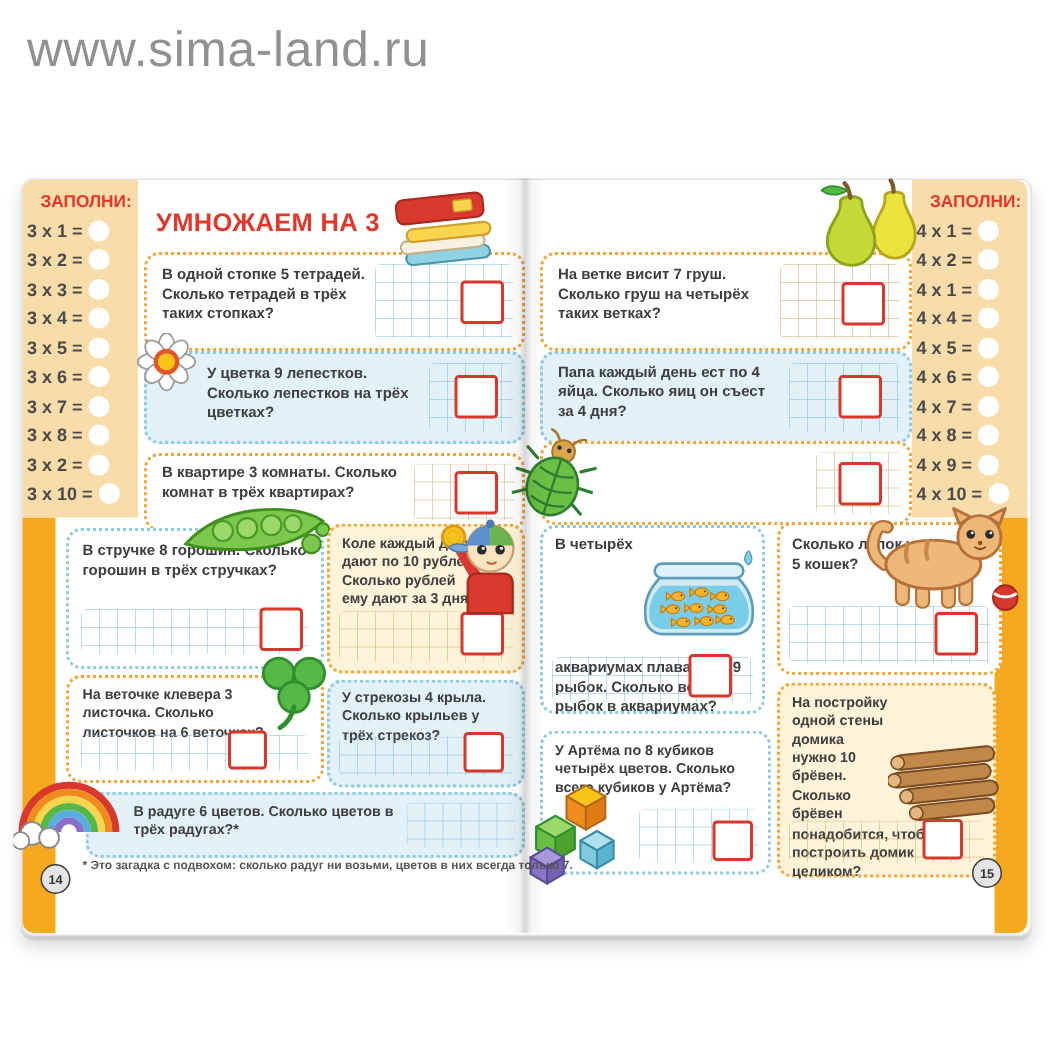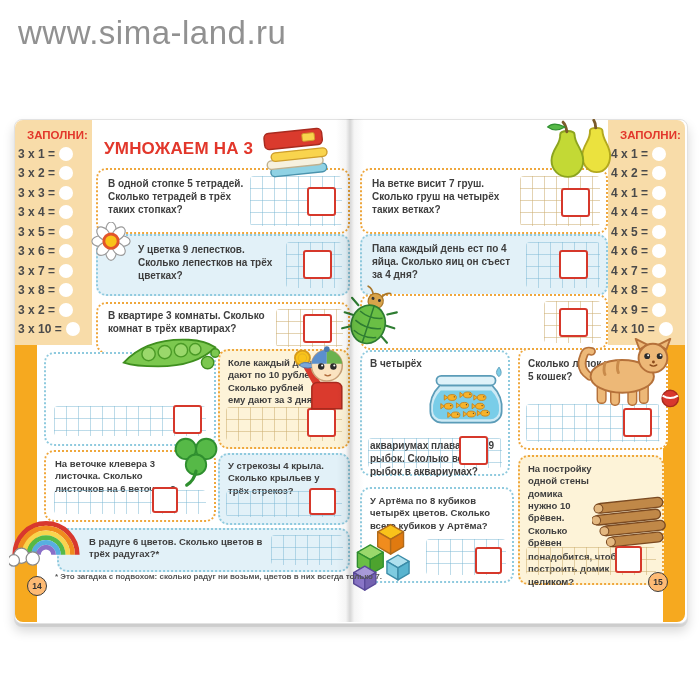--- a/index.html
+++ b/index.html
@@ -75,21 +75,21 @@
   #t-dragonfly{left:218px;top:453px;width:128px;height:68px;}
   #t-dragonfly .t{left:8px;top:5px;width:114px;font-size:9.5px;}
   #t-dragonfly .grid{left:6px;right:6px;bottom:6px;height:26px;}
   #t-dragonfly .ans{right:12px;bottom:8px;width:23px;height:23px;}
   #t-rainbow{left:57px;top:528px;width:289px;height:40px;}
   #t-rainbow .t{left:30px;top:6px;width:174px;font-size:9.5px;}
   #t-rainbow .grid{left:212px;top:5px;right:5px;bottom:5px;}
   .rainbow-pos{left:-50px;top:-34px;}
   .footnote{position:absolute;left:55px;top:572px;font-size:8px;font-weight:bold;color:#565656;
             white-space:nowrap;z-index:3;}
-  .pnum{position:absolute;width:18px;height:18px;border:1.3px solid #3c3c3c;border-radius:50%;background:#fdba74;
+  .pnum{position:absolute;width:18px;height:18px;border:1.3px solid #3c3c3c;border-radius:50%;background:#e5e5e5;
         display:flex;align-items:center;justify-content:center;font-size:8.5px;font-weight:bold;color:#333;z-index:7;}
   #pn14{left:27px;top:576px;} #pn15{left:648px;top:572px;}
   
   #t-pearsbranch{left:360px;top:168px;width:244px;height:62px;}
   #t-pearsbranch .t{left:10px;top:7px;width:142px;}
   #t-pearsbranch .grid{left:158px;top:6px;right:6px;bottom:6px;}
   #t-pearsbranch .ans{right:16px;top:18px;}
   #t-eggs{left:360px;top:234px;width:244px;height:58px;}
   #t-eggs .t{left:10px;top:6px;width:148px;}
   #t-eggs .grid{left:164px;top:6px;right:6px;bottom:6px;}
@@ -225,20 +225,21 @@
       <svg viewBox="0 0 105 42" width="100" height="40">
         <path d="M4 30 Q28 4 72 6 Q90 7 100 14 Q80 34 40 34 Q16 34 4 30 Z" fill="#7CC84F" stroke="#3F8F1F" stroke-width="2"></path>
         <circle cx="30" cy="21" r="7" fill="#9AD86B" stroke="#4A9A26" stroke-width="1.5"></circle>
         <circle cx="47" cy="19" r="7" fill="#9AD86B" stroke="#4A9A26" stroke-width="1.5"></circle>
         <circle cx="64" cy="17" r="7" fill="#9AD86B" stroke="#4A9A26" stroke-width="1.5"></circle>
         <circle cx="79" cy="16" r="6" fill="#9AD86B" stroke="#4A9A26" stroke-width="1.5"></circle>
         <circle cx="92" cy="30" r="6.5" fill="#7CC84F" stroke="#3F8F1F" stroke-width="1.5"></circle>
         <circle cx="100" cy="20" r="4.5" fill="#7CC84F" stroke="#3F8F1F" stroke-width="1.5"></circle>
       </svg>
     </span>
+    <div class="t">В стручке 8 горошин. Сколько горошин в трёх стручках?</div>
     <div class="grid gb"></div>
     <div class="ans"></div>
   </div>
 
   <div class="task ob" id="t-clover">
     <span class="icon clover-pos">
       <svg viewBox="0 0 56 58" width="52" height="54">
         <g fill="#56B947" stroke="#2F8F2F" stroke-width="2">
           <circle cx="17" cy="16" r="11"></circle>
             <circle cx="39" cy="16" r="11"></circle>

